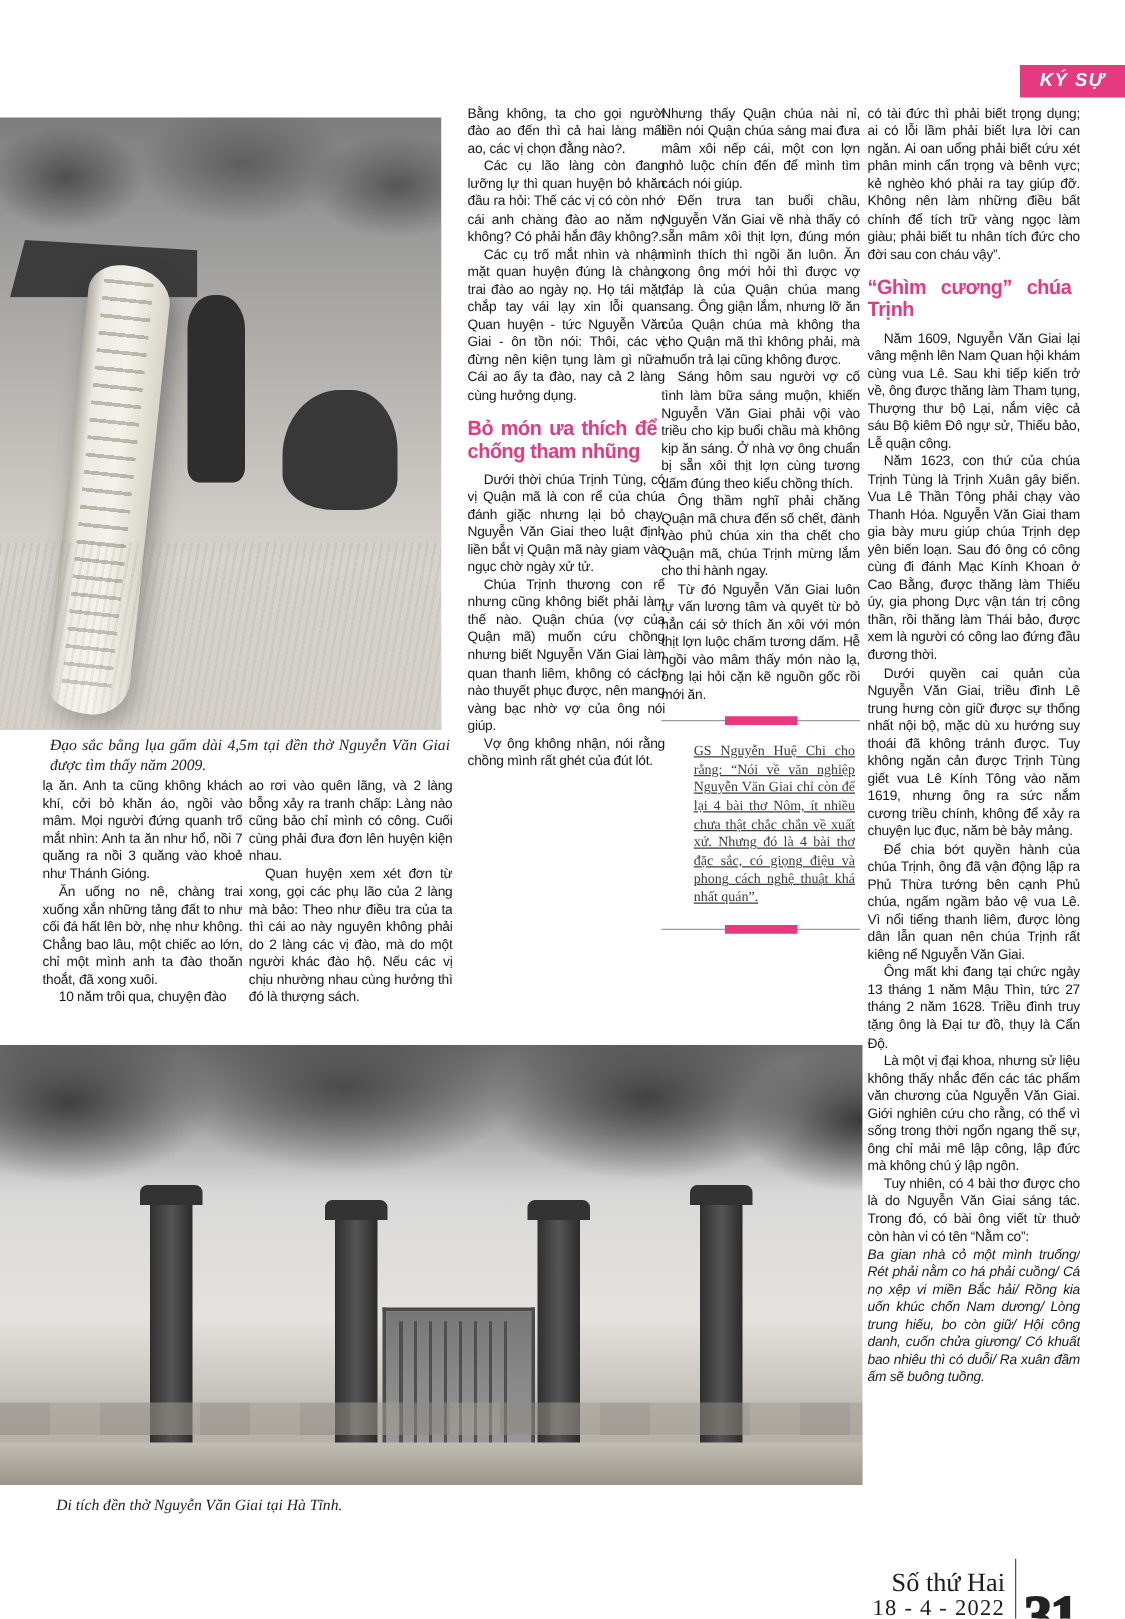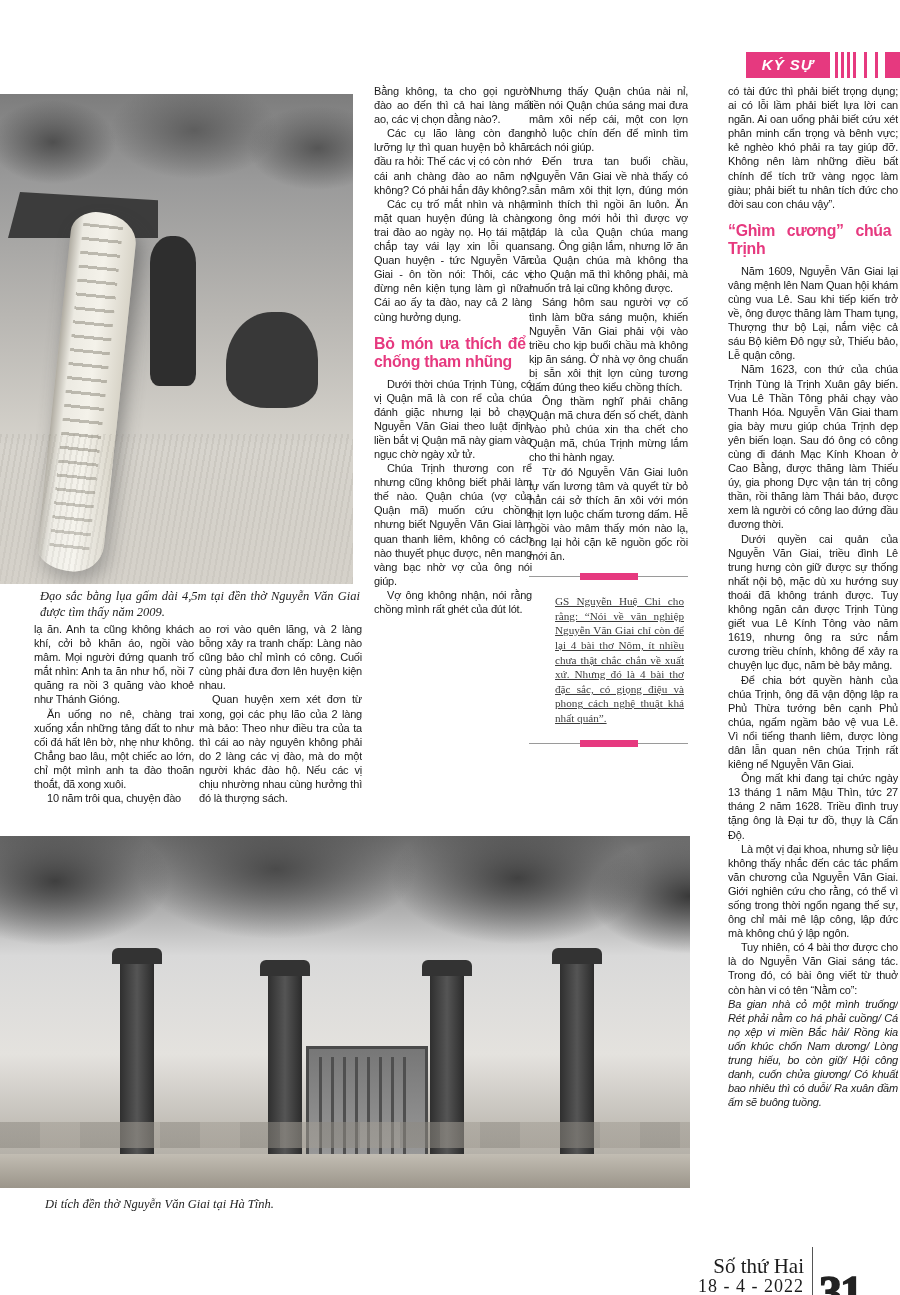--- a/index.html
+++ b/index.html
@@ -1,21 +1,21 @@
 <!DOCTYPE html>
 <html lang="vi"><head>
 <meta charset="utf-8">
 <style>
   * { margin:0; padding:0; box-sizing:border-box; }
   html,body { background:#ffffff; }
   body { font-family:"Liberation Sans","DejaVu Sans",sans-serif; color:#1a1a1a; }
   .page { position:relative; width:900px; height:1295px; background:#ffffff; overflow:hidden; }
 
   
-  .kicker { position:absolute; top:52px; right:0; display:flex; align-items:center; height:26px; }
+  .kicker { position:absolute; top:52px; right:0; display:flex; align-items:center; height:26px;flex-direction:column; }
   .kicker-box { background:var(--accent); color:#fff; font-weight:bold; font-size:15px;
                 letter-spacing:1px; padding:4px 16px 5px 16px; font-style:italic; }
   .kicker-stripes { display:flex; align-items:stretch; height:26px; margin-left:5px; }
   .kicker-stripes .bar { width:3px; background:var(--accent); margin-right:3px; }
   .kicker-stripes .bar.sp { margin-right:8px; }
   .kicker-endblock { width:15px; height:26px; background:var(--accent); margin-left:4px; }
 
   
   .photo { position:absolute; overflow:hidden; background:#c9c9c9; }
   .photo-top { left:0; top:94px; width:353px; height:490px;
@@ -71,21 +71,21 @@
 
   
   .col { position:absolute; text-align:justify; font-size:11px; line-height:14.1px;
     letter-spacing:-0.2px; overflow:hidden; }
   .col p { margin:0; }
   .col p.indent { text-indent:13px; }
   .col-a { left:34px;  top:622px; width:160px; height:212px; }
   .col-b { left:199px; top:622px; width:163px; height:212px; }
   .col-3 { left:363px; top:84px;  width:158px; height:748px;margin-left:11px; }
   .col-4 { left:529px; top:84px;  width:159px; height:748px; }
-  .col-5 { left:728px; top:84px;  width:170px; height:1148px; }
+  .col-5 { left:694px; top:84px;  width:170px; height:1148px; }
 
   .subhead { font-size:16.5px; line-height:1.12; font-weight:bold; color:var(--accent);
     letter-spacing:-0.3px; margin:10px 0 6px 0; transform:scaleX(.96); transform-origin:left; }
 
   
   .pullquote { margin-top:10px; }
   .pq-rule { position:relative; height:7px; margin:6px 0; }
   .pq-rule .line { position:absolute; left:0; right:0; top:3px; height:1px; background:#9a9a9a; }
   .pq-rule .accent { position:absolute; left:50%; top:0; transform:translateX(-50%);
     width:58px; height:7px; background:var(--accent); }

